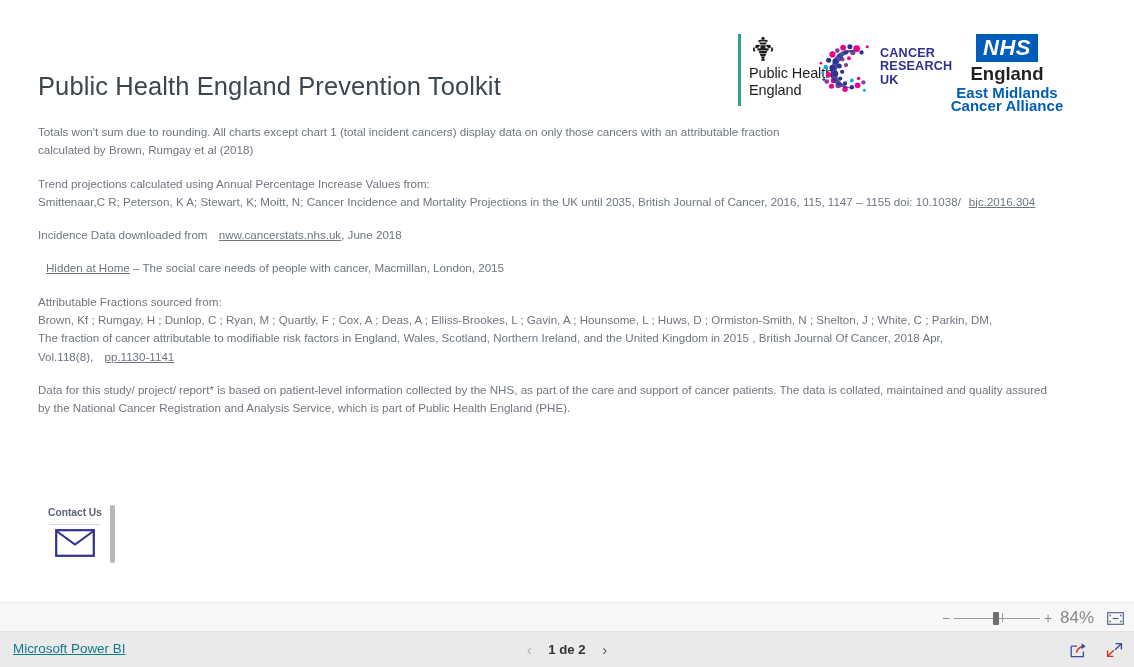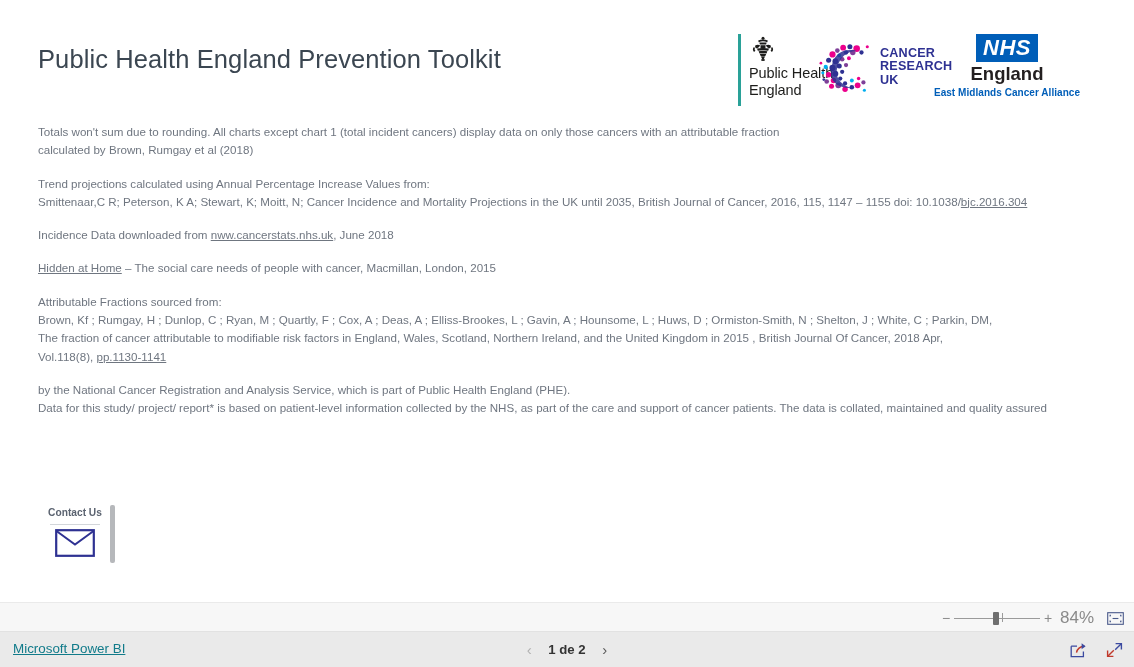--- a/index.html
+++ b/index.html
@@ -23,21 +23,21 @@
     position: absolute;
     left: 0; top: 0;
     width: 1134px;
     height: 602px;
     background: #ffffff;
   }
 
   
   #page-title {
     position: absolute;
-    left: 38px; top: 45px;
+    left: 38px; top: 72px;
     font-size: 25.5px;
     font-weight: 400;
     color: #3b4651;
     letter-spacing: 0.1px;
     white-space: nowrap;
   }
 
   
   #logo-strip {
     position: absolute;
@@ -105,21 +105,21 @@
     line-height: 25px;
   }
   .nhs-england {
     font-size: 18.5px;
     font-weight: 700;
     color: #231f20;
     line-height: 21px;
     margin-top: 1px;
   }
   .nhs-alliance {
-    font-size: 10px;
+    font-size: 15px;
     font-weight: 700;
     color: #005eb8;
     line-height: 13px;
     margin-top: 2px;
     letter-spacing: 0.05px;
   }
 
   
   #notes {
     position: absolute;
@@ -129,20 +129,21 @@
   .note-block { margin-bottom: 15px; }
   .note-line {
     font-size: 11.6px;
     line-height: 18.3px;
     color: #6f7680;
     white-space: nowrap;
   }
   a.inline-link {
     color: #6f7680;
     text-decoration: underline;
+    padding-left: 8px;
   }
 
   
   #contact-card {
     position: absolute;
     left: 46px; top: 506px;
     width: 58px;
     font-weight: bold;
   }
   #contact-label {
@@ -419,22 +420,22 @@
       </div>
 
       <div class="note-block">
         <div class="note-line">Attributable Fractions sourced from:</div>
         <div class="note-line">Brown, Kf ; Rumgay, H ; Dunlop, C ; Ryan, M ; Quartly, F ; Cox, A ; Deas, A ; Elliss-Brookes, L ; Gavin, A ; Hounsome, L ; Huws, D ; Ormiston-Smith, N ; Shelton, J ; White, C ; Parkin, DM,</div>
         <div class="note-line">The fraction of cancer attributable to modifiable risk factors in England, Wales, Scotland, Northern Ireland, and the United Kingdom in 2015 , British Journal Of Cancer, 2018 Apr,</div>
         <div class="note-line"><span>Vol.118(8), </span><a class="inline-link" href="#">pp.1130-1141</a></div>
       </div>
 
       <div class="note-block">
+        <div class="note-line">Data for this study/ project/ report* is based on patient-level information collected by the NHS, as part of the care and support of cancer patients. The data is collated, maintained and quality assured</div>
         <div class="note-line">by the National Cancer Registration and Analysis Service, which is part of Public Health England (PHE).</div>
-        <div class="note-line">Data for this study/ project/ report* is based on patient-level information collected by the NHS, as part of the care and support of cancer patients. The data is collated, maintained and quality assured</div>
       </div>
 
     </div>
 
     <div id="contact-card">
       <div id="contact-label">Contact Us</div>
       <div id="contact-divider"></div>
       <svg id="contact-envelope" width="40" height="28" viewBox="0 0 40 28">
         <rect x="1.2" y="1.2" width="37.6" height="25.6" fill="#ffffff" stroke="#2e3192" stroke-width="2.2"></rect>
         <path d="M1.8 2.2 L20 15.5 L38.2 2.2" fill="none" stroke="#2e3192" stroke-width="2.0"></path>

